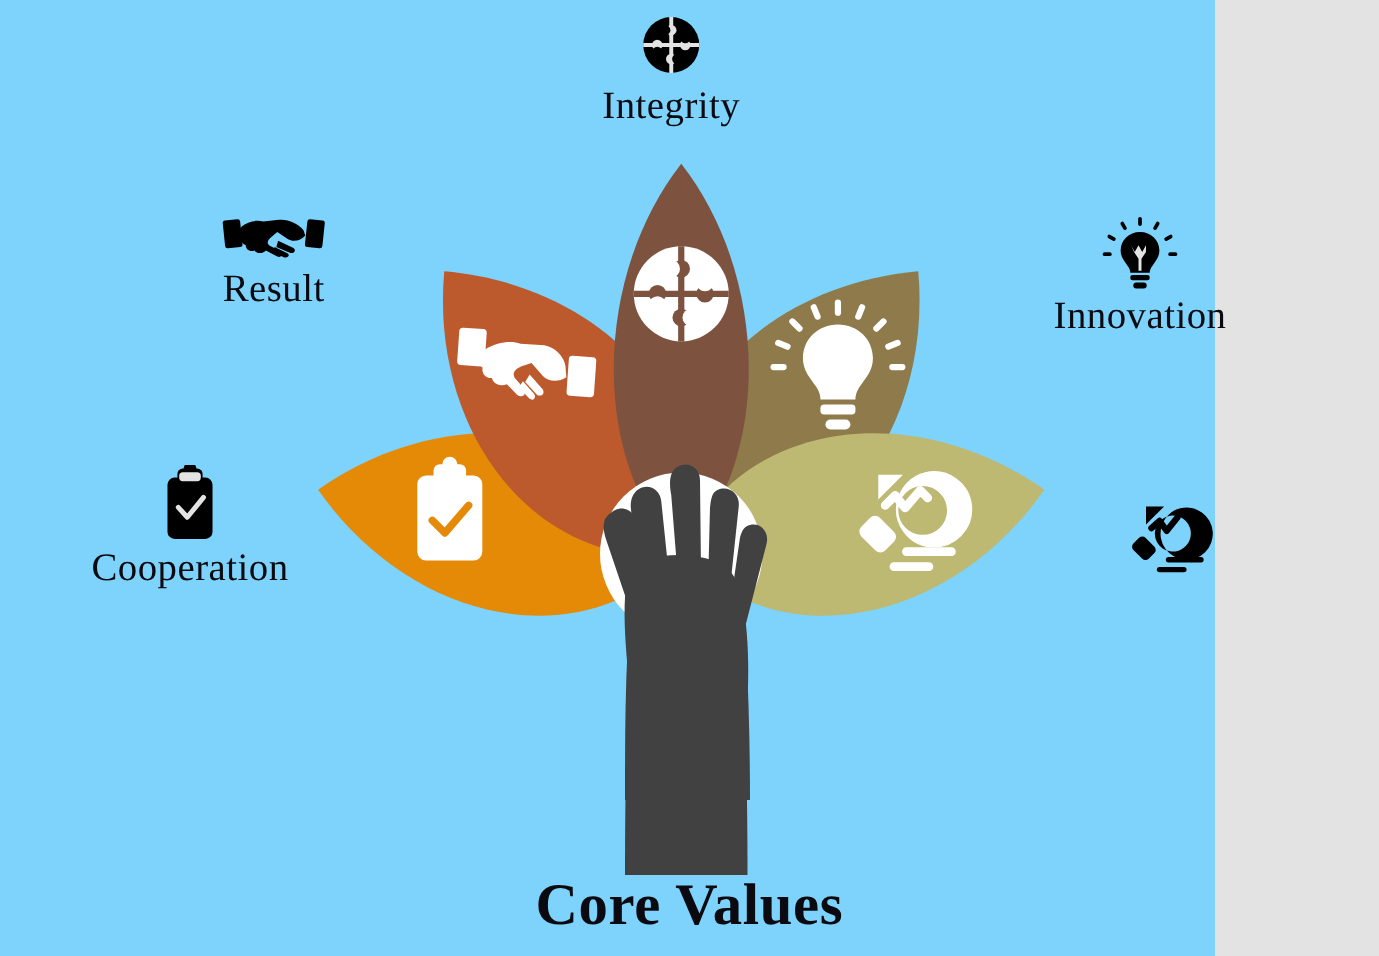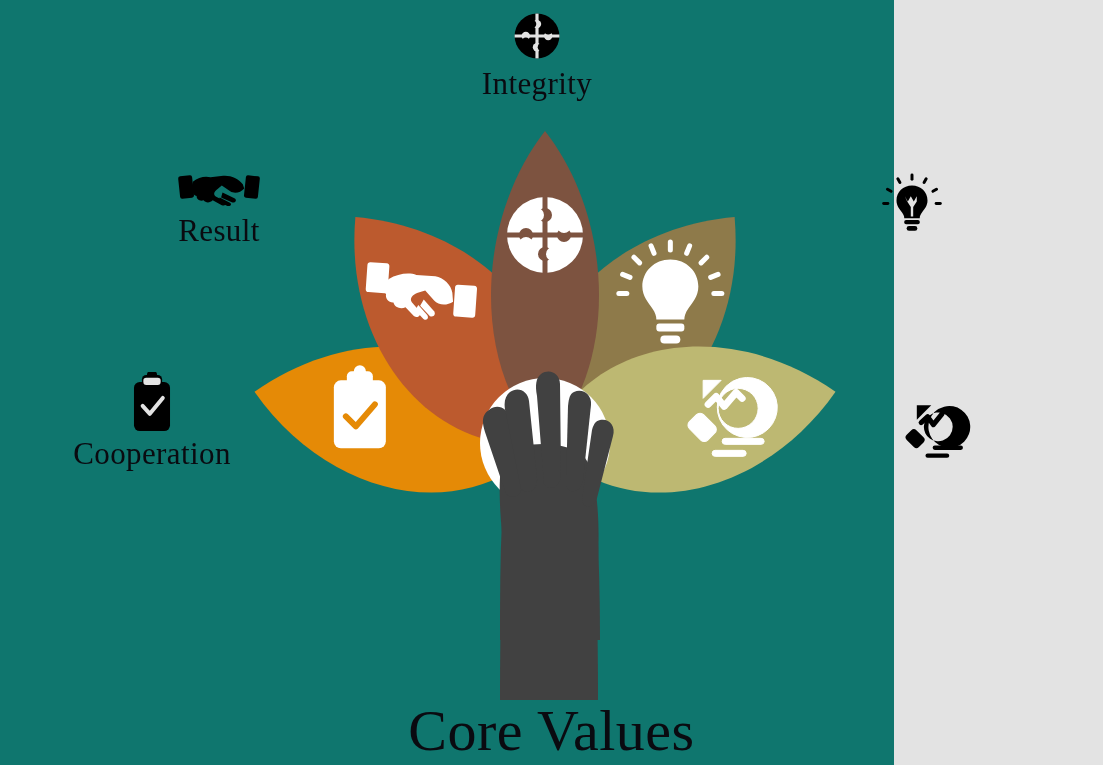--- a/index.html
+++ b/index.html
@@ -10,23 +10,23 @@
     overflow: hidden;
   }
   body {
     background: #e3e3e3;
     font-family: "Liberation Serif", "DejaVu Serif", serif;
     position: relative;
   }
   #stage {
     position: absolute;
     left: 0; top: 0;
-    width: 894px;
+    width: 972px;
     height: 765px;
-    background: #0f766e;
+    background: #7dd3fc;
   }
   #flower-svg {
     position: absolute;
     left: 0; top: 0;
     width: 1103px;
     height: 765px;
     display: block;
   }
 
   
@@ -60,22 +60,22 @@
 
   
   #page-title {
     position: absolute;
     left: 0;
     top: 697px;
     width: 1103px;
     text-align: center;
     color: #0a0a10;
     font-family: "Liberation Serif", "DejaVu Serif", serif;
-    font-size: 58px;
-    font-weight: 400;
+    font-size: 47px;
+    font-weight: 700;
     letter-spacing: 0.5px;
   }
 </style>
 </head>
 <body>
 
 <div id="stage">
 
   <svg id="flower-svg" viewBox="0 0 1103 765">
     <defs>
@@ -310,20 +310,21 @@
           <rect x="-2.5" y="-50" width="5" height="12" rx="2.5" transform="rotate(30)"></rect>
           <rect x="-2.5" y="-50" width="5" height="12" rx="2.5" transform="rotate(60)"></rect>
           <rect x="-2.5" y="-50" width="5" height="12" rx="2.5" transform="rotate(90)"></rect>
           <rect x="-2.5" y="-50" width="5" height="12" rx="2.5" transform="rotate(-30)"></rect>
           <rect x="-2.5" y="-50" width="5" height="12" rx="2.5" transform="rotate(-60)"></rect>
           <rect x="-2.5" y="-50" width="5" height="12" rx="2.5" transform="rotate(-90)"></rect>
         </g>
         <path d="M -12,-12 L -7,-3 L -2,-12 L 3,-3 L 8,-12 L 8,-3 L 2,6 L 2,22 L -2,22 L -2,6 L -8,-3 Z" fill="#e3e3e3"></path>
       </svg>
     </span>
+    <span class="label-text">Innovation</span>
   </div>
 
   <div class="label-group" id="lbl-optimism">
     <span class="label-icon">
       <svg width="70" height="62" viewBox="-48 -42 96 86">
         <g fill="#000000">
           <path d="M 10,-30 A 29,29 0 1 1 -11,-9 A 29,29 0 0 1 10,-30 Z
                    M 8,-21 A 20,20 0 1 0 8,17 A 20,20 0 0 0 8,-21 Z"></path>
           <rect x="-40" y="2" width="19" height="24" rx="5" transform="rotate(-45 -30 14)"></rect>
           <path d="M -22,-8 L -13,-16 L -5,-5 L 7,-20" fill="none" stroke="#000000" stroke-width="7" stroke-linecap="round" stroke-linejoin="round"></path>

